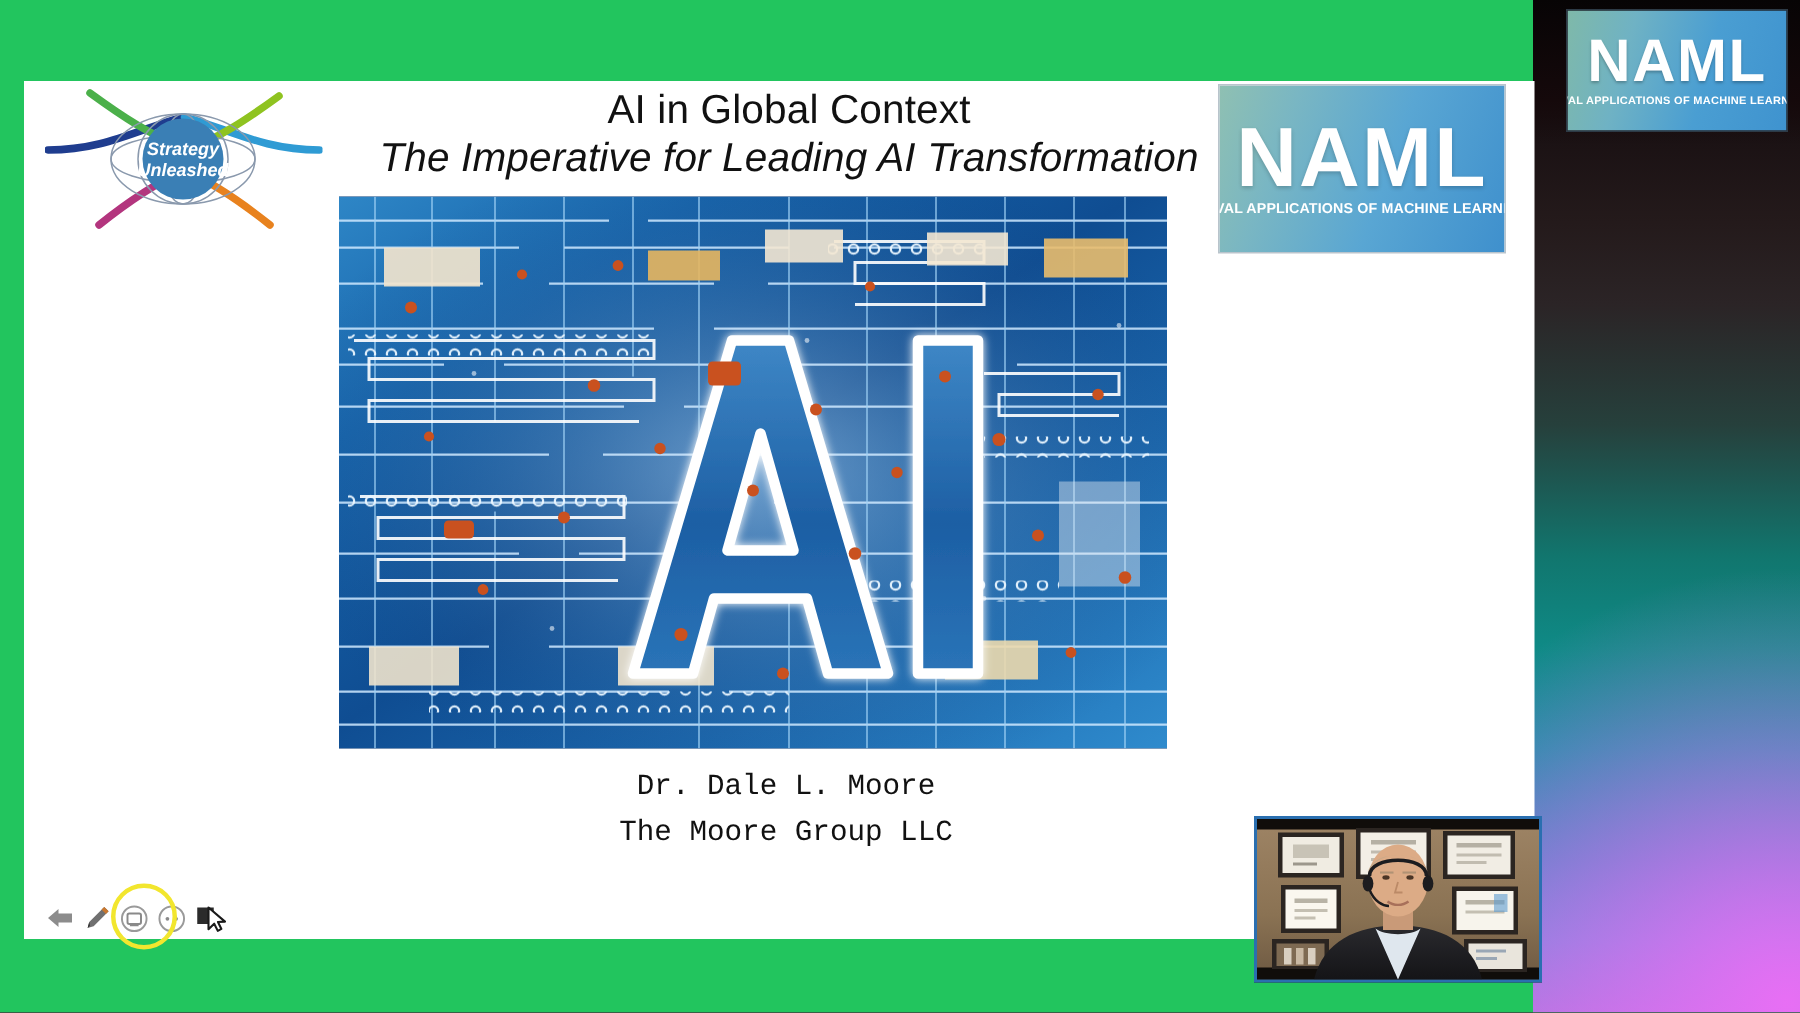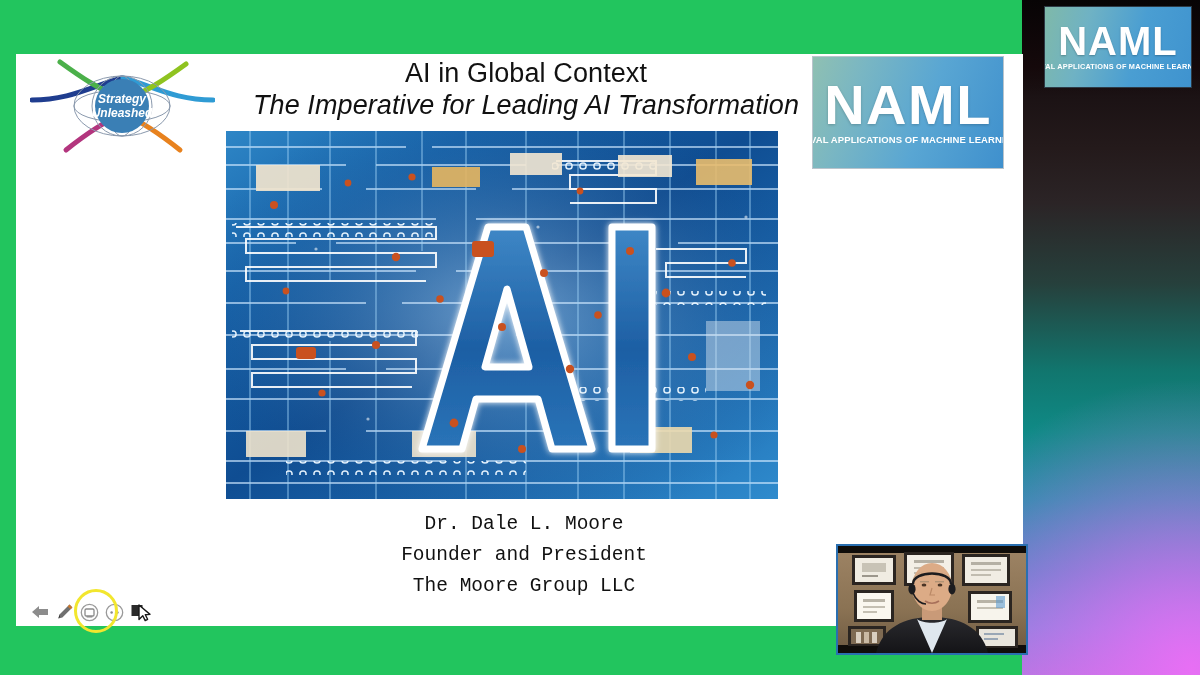--- a/index.html
+++ b/index.html
@@ -286,21 +286,20 @@
           <circle cx="430" cy="268" r="1.6"></circle>
             <circle cx="520" cy="86" r="1.6"></circle>
           <circle cx="142" cy="288" r="1.6"></circle>
         </g>
       </svg>
 
     </div>
 
     <div id="presenter">
       <div>Dr. Dale L. Moore</div>
-      <div>Founder and President</div>
       <div>The Moore Group LLC</div>
     </div>
 
     <div id="annotation-toolbar">
 
       <div class="tool-btn">
         <svg width="18" height="16" viewBox="0 0 18 16" aria-hidden="true">
           <path d="M8 2 L1 8 L8 14 L8 11 L17 11 L17 5 L8 5 Z" fill="#8c8c8c"></path>
         </svg>
       </div>

